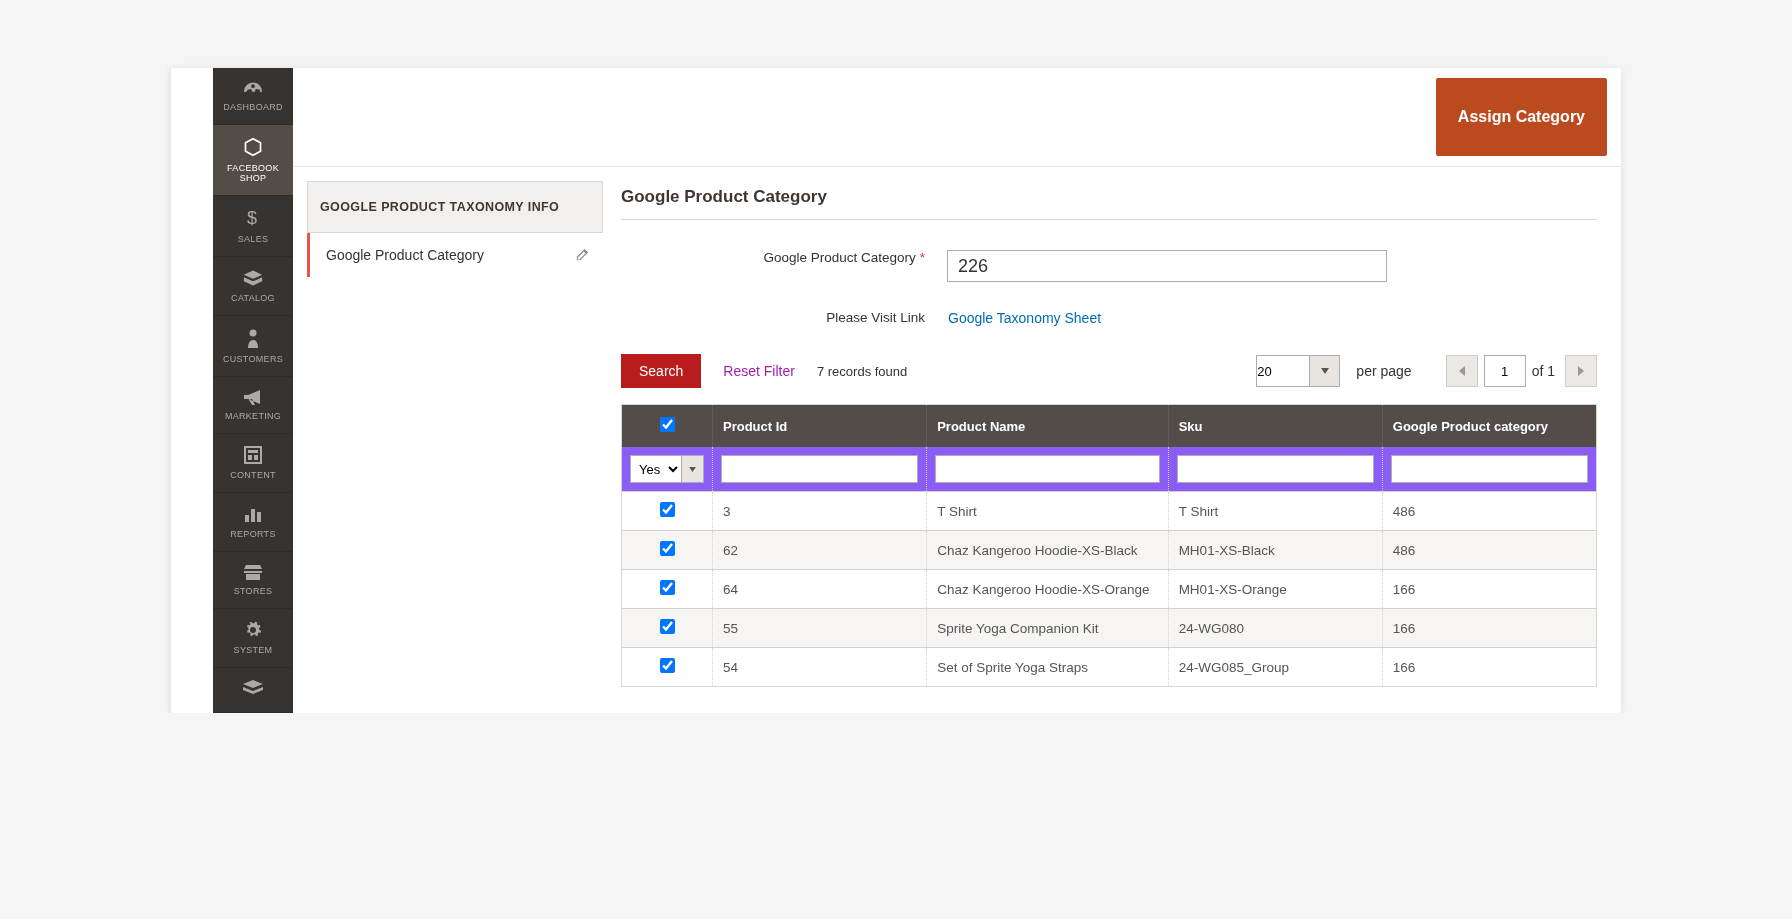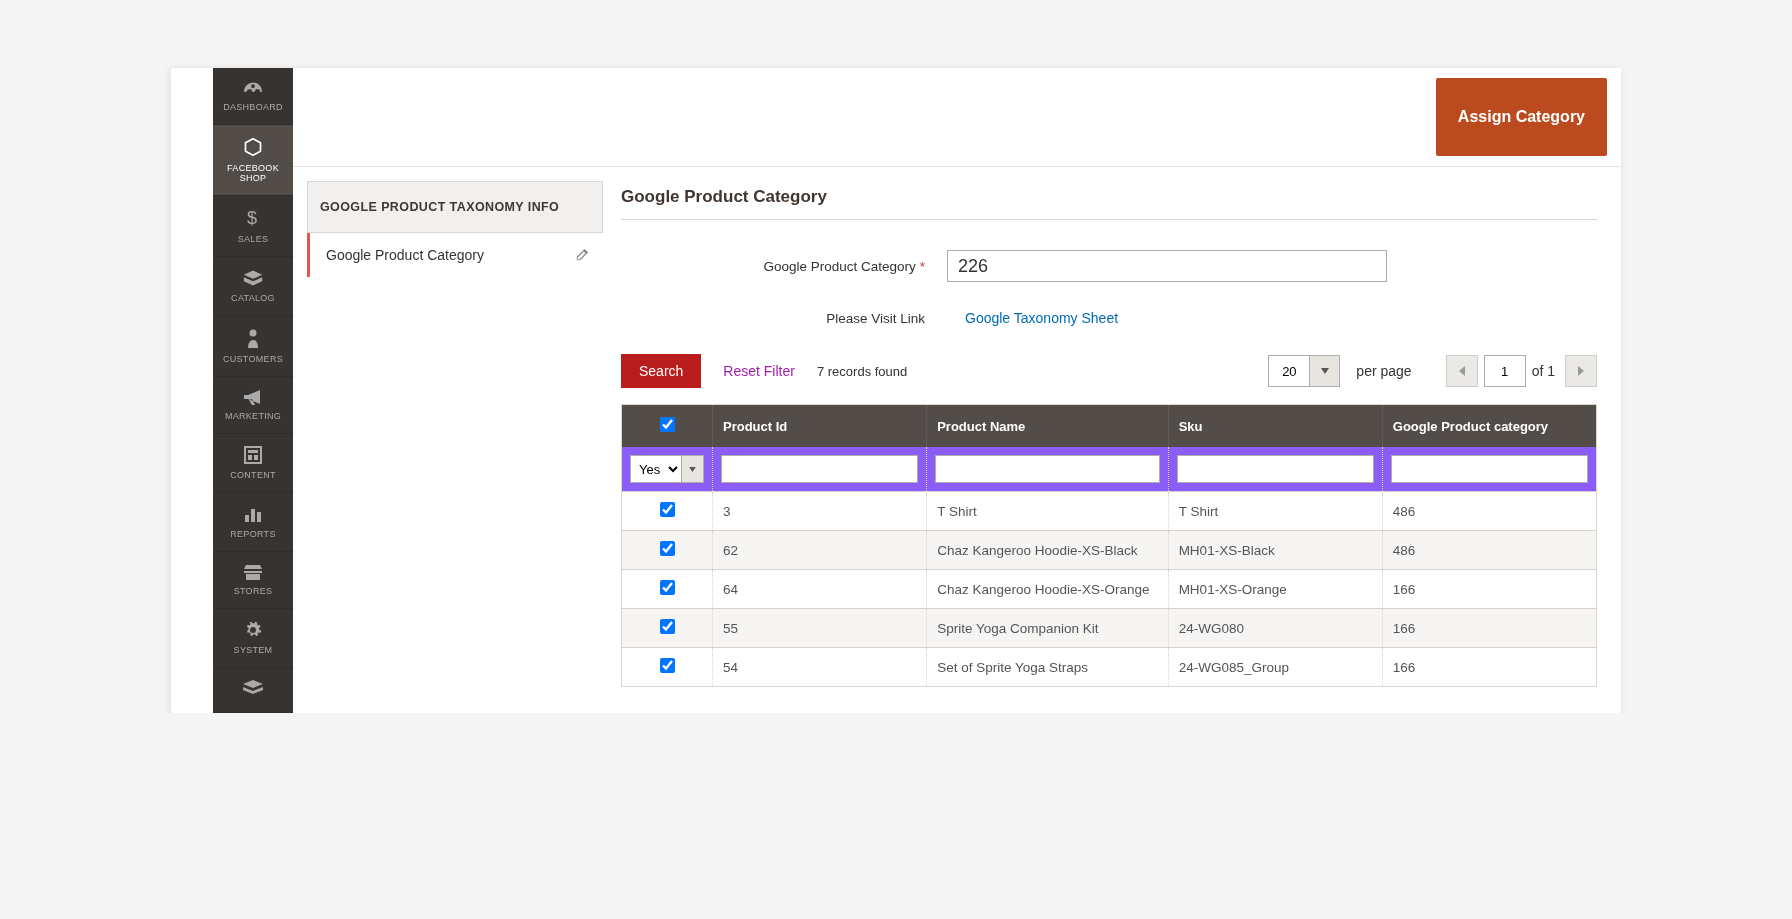--- a/index.html
+++ b/index.html
@@ -20,34 +20,34 @@
 
 .content-row { display: flex; padding: 14px 14px 0 14px; gap: 18px; align-items:flex-start; }
 .side-panel { width: 296px; flex-shrink:0; }
 .side-panel-header { background: #f1f0ee; border: 1px solid #d9d6d2; padding: 18px 12px; font-weight: 700; font-size: 12.5px; color: #41362f; letter-spacing: 0.4px; }
 .side-panel-item { display:flex; align-items:center; justify-content:space-between; padding: 14px 14px 14px 16px; border-left: 3px solid #e1584a; background:#fff; font-size: 14px; color:#333; cursor:pointer; }
 .pencil-icon { color:#888; }
 
 .main-panel { flex:1; padding: 0 10px 0 0; }
 .section-title { font-size: 17px; color: #41362f; padding: 6px 0 12px; border-bottom:1px solid #d9d6d2; margin-bottom: 30px; }
 
-.form-row { display:flex; align-items:center; margin-bottom: 28px; }
+.form-row { display:flex; margin-bottom: 28px; }
 .form-label { width: 326px; text-align:right; padding-right: 22px; font-size: 13.5px; color:#333; }
 .required-star { color:#e02b27; margin-left:4px; }
 .form-input { width: 440px; height: 32px; border:1px solid #adadad; padding: 14px 10px; font-size:18px; color:#333; }
-.form-link { color:#006bb4; text-decoration:none; font-size:14px; margin-left:18px;}
+.form-link { color:#006bb4; text-decoration:none; font-size:14px; margin-left:1px;}
 
 
 .grid-toolbar { display:flex; align-items:center; justify-content:space-between; margin-bottom:16px; }
 .grid-toolbar-left { display:flex; align-items:center; gap: 22px; }
 .btn-search { background:#b91c1c; color:#fff; border:none; padding: 9px 18px; font-size:14px; cursor:pointer; }
 .link-reset { color:#a21caf; font-size:14px; cursor:pointer; }
 .records-found { font-size:13px; color:#333; }
 .grid-toolbar-right { display:flex; align-items:center; gap:10px; }
-.per-page-input { width:42px; height:32px; border:1px solid #adadad; text-align:center; font-size:13px; }
+.per-page-input { width:54px; height:32px; border:1px solid #adadad; text-align:left; font-size:13px; }
 .dd-toggle { width:30px; height:32px; background:#e8e4e0; border:1px solid #adadad; border-left:none; display:flex; align-items:center; justify-content:center; cursor:pointer; color:#555;}
 .per-page-label { font-size:14px; color:#333; margin-left:6px; }
 .pager-btn { width:32px; height:32px; background:#ebe9e6; border:1px solid #d1ccc7; display:flex; align-items:center; justify-content:center; cursor:pointer; color:#888; }
 .pager-input { width:42px; height:32px; border:1px solid #adadad; text-align:center; font-size:13px; margin:0 6px; }
 .of-label { font-size:14px; color:#333; margin-right:10px; }
 
 
 .grid-table { width:100%; border-collapse:collapse; border:1px solid #d9d6d2; }
 .grid-table th { background:#524d49; color:#fff; font-weight:600; font-size:13px; text-align:left; padding:12px 10px; border-right:1px solid rgba(255,255,255,0.08);}
 .grid-table th:first-child { width:74px; text-align:center; }

